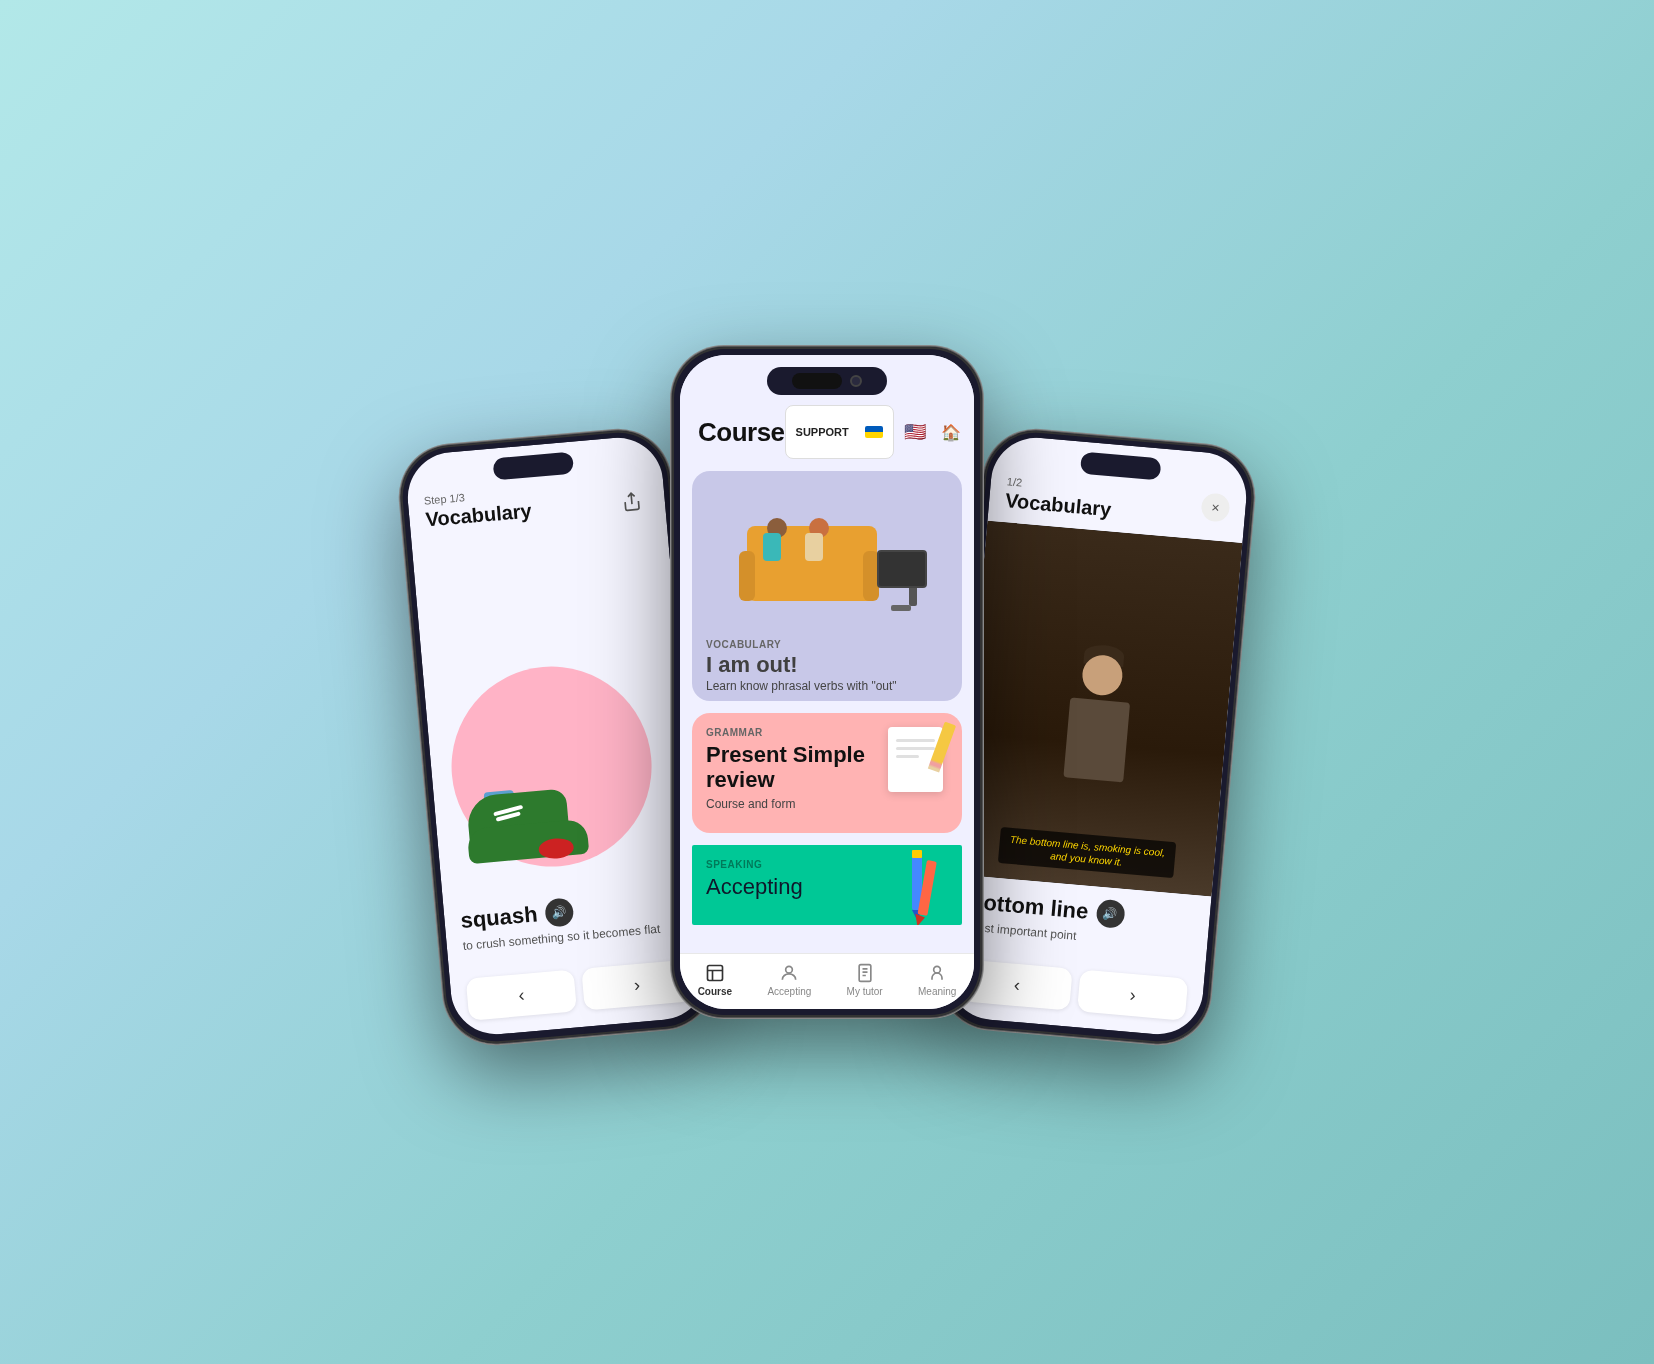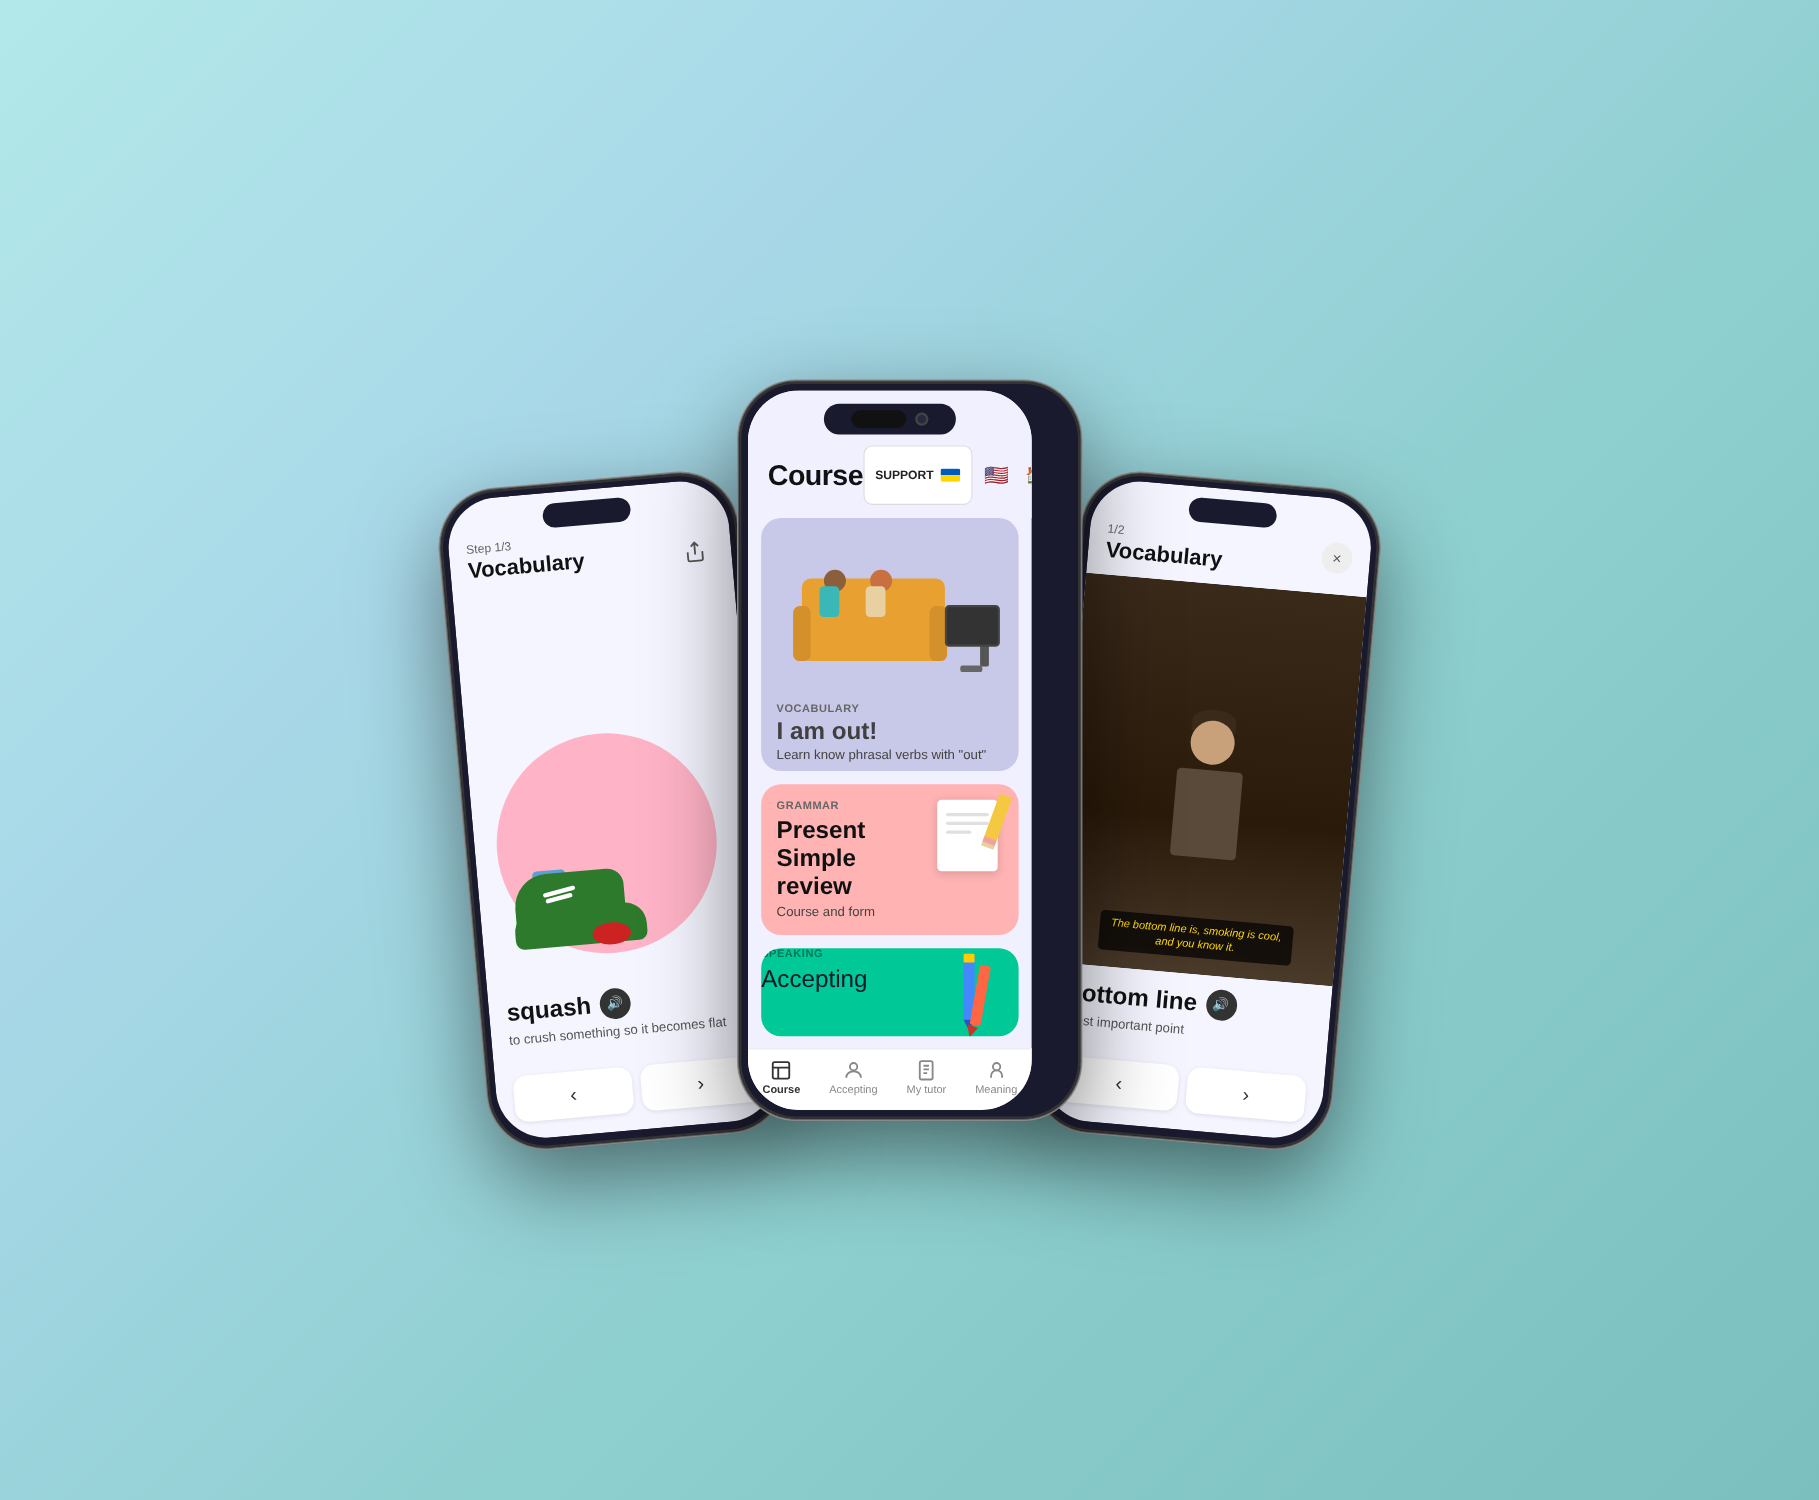--- a/index.html
+++ b/index.html
@@ -92,21 +92,21 @@
     .phone-center {
       width: 310px;
       height: 670px;
       z-index: 10;
       top: 50%;
       left: 50%;
       transform: translate(-50%, -50%);
     }
 
     .phone-center .phone-screen {
-      width: 258px;
+      width: 294px;
       height: 654px;
       margin: 8px;
       background: #f0f0ff;
     }
 
     
     .phone-left {
       width: 270px;
       height: 600px;
       z-index: 5;
@@ -176,21 +176,21 @@
 
     .center-header-right {
       display: flex;
       align-items: center;
       gap: 8px;
     }
 
     .support-badge {
       display: flex;
       align-items: center;
-      gap: 6px;
+      gap: 16px;
       border: 1.5px solid #ddd;
       border-radius: 8px;
       padding: 20px 10px;
       font-size: 11px;
       font-weight: 700;
       color: #222;
       background: #fff;
     }
 
     .ukraine-flag {
@@ -474,21 +474,22 @@
       width: 12px;
       height: 50px;
       background: linear-gradient(180deg, #f5c842 0%, #f5c842 80%, #f0a0a0 85%, #f0a0a0 90%, #e8d0a0 95%, #e8d0a0 100%);
       border-radius: 2px 2px 0 0;
       transform: rotate(20deg);
     }
 
     
     .speaking-card {
       background: #00c896;
-      border-radius: 18px;
+      border-radius: 2px;
+      padding: 14px;
       position: relative;
       min-height: 80px;
       flex-shrink: 0;
       overflow: hidden;
     }
     .speaking-label {
       font-size: 10px;
       font-weight: 600;
       color: #007a5a;
       letter-spacing: 0.5px;

